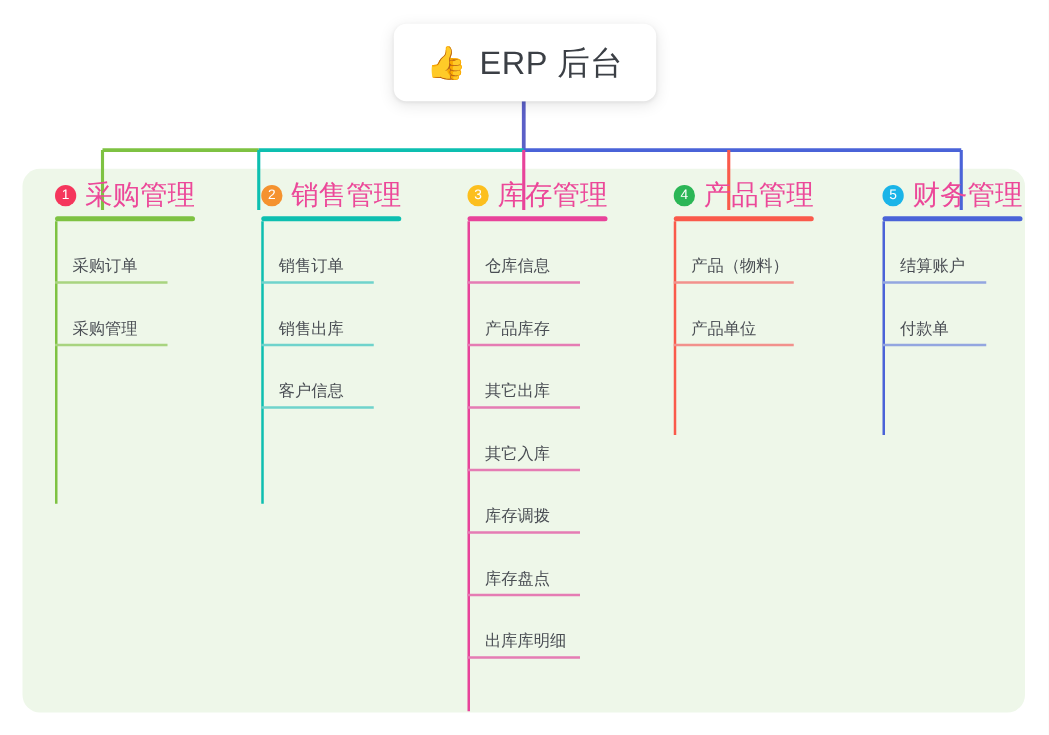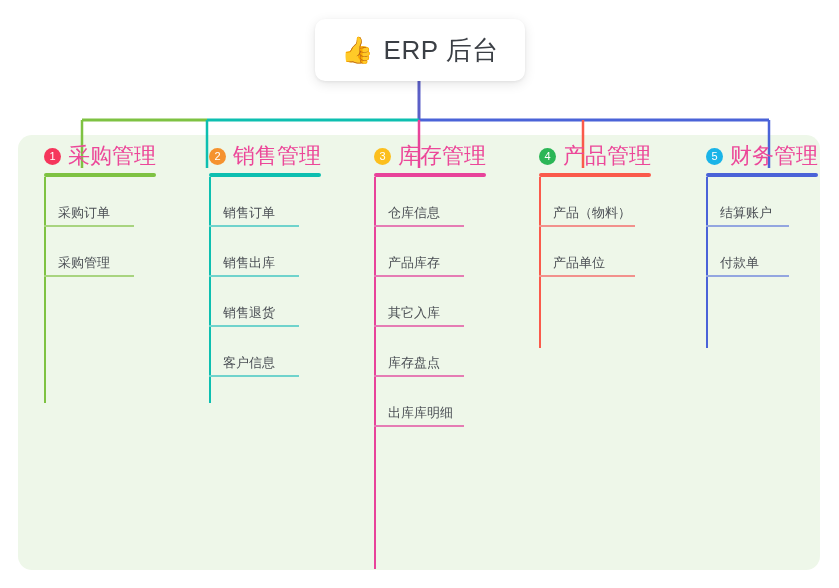--- a/index.html
+++ b/index.html
@@ -122,24 +122,20 @@
           <div class="spine" style="background: rgb(13, 191, 176); height: 226px;"></div>
           <div class="item">
             <span class="item-label">销售订单</span>
             <div class="item-rule" style="background: rgb(111, 211, 204); width: 90px;"></div>
           </div>
           <div class="item">
             <span class="item-label">销售出库</span>
             <div class="item-rule" style="background: rgb(111, 211, 204); width: 90px;"></div>
           </div>
           <div class="item">
-            <span class="item-label">销售退货</span>
-            <div class="item-rule" style="background: rgb(111, 211, 204); width: 90px;"></div>
-          </div>
-          <div class="item">
             <span class="item-label">客户信息</span>
             <div class="item-rule" style="background: rgb(111, 211, 204); width: 90px;"></div>
           </div>
         </div>
       </div>
       <div class="col" style="left: 365px;">
         <div class="col-head">
           <span class="badge" style="background: rgb(252, 191, 30);">3</span>
           <span class="head-label">库存管理</span>
         </div>
@@ -148,21 +144,29 @@
           <div class="spine" style="background: rgb(232, 67, 154); height: 392px;"></div>
           <div class="item">
             <span class="item-label">仓库信息</span>
             <div class="item-rule" style="background: rgb(229, 124, 180); width: 90px;"></div>
           </div>
           <div class="item">
             <span class="item-label">产品库存</span>
             <div class="item-rule" style="background: rgb(229, 124, 180); width: 90px;"></div>
           </div>
           <div class="item">
+            <span class="item-label">其它出库</span>
+            <div class="item-rule" style="background: rgb(229, 124, 180); width: 90px;"></div>
+          </div>
+          <div class="item">
             <span class="item-label">其它入库</span>
+            <div class="item-rule" style="background: rgb(229, 124, 180); width: 90px;"></div>
+          </div>
+          <div class="item">
+            <span class="item-label">库存调拨</span>
             <div class="item-rule" style="background: rgb(229, 124, 180); width: 90px;"></div>
           </div>
           <div class="item">
             <span class="item-label">库存盘点</span>
             <div class="item-rule" style="background: rgb(229, 124, 180); width: 90px;"></div>
           </div>
           <div class="item">
             <span class="item-label">出库库明细</span>
             <div class="item-rule" style="background: rgb(229, 124, 180); width: 90px;"></div>
           </div>

